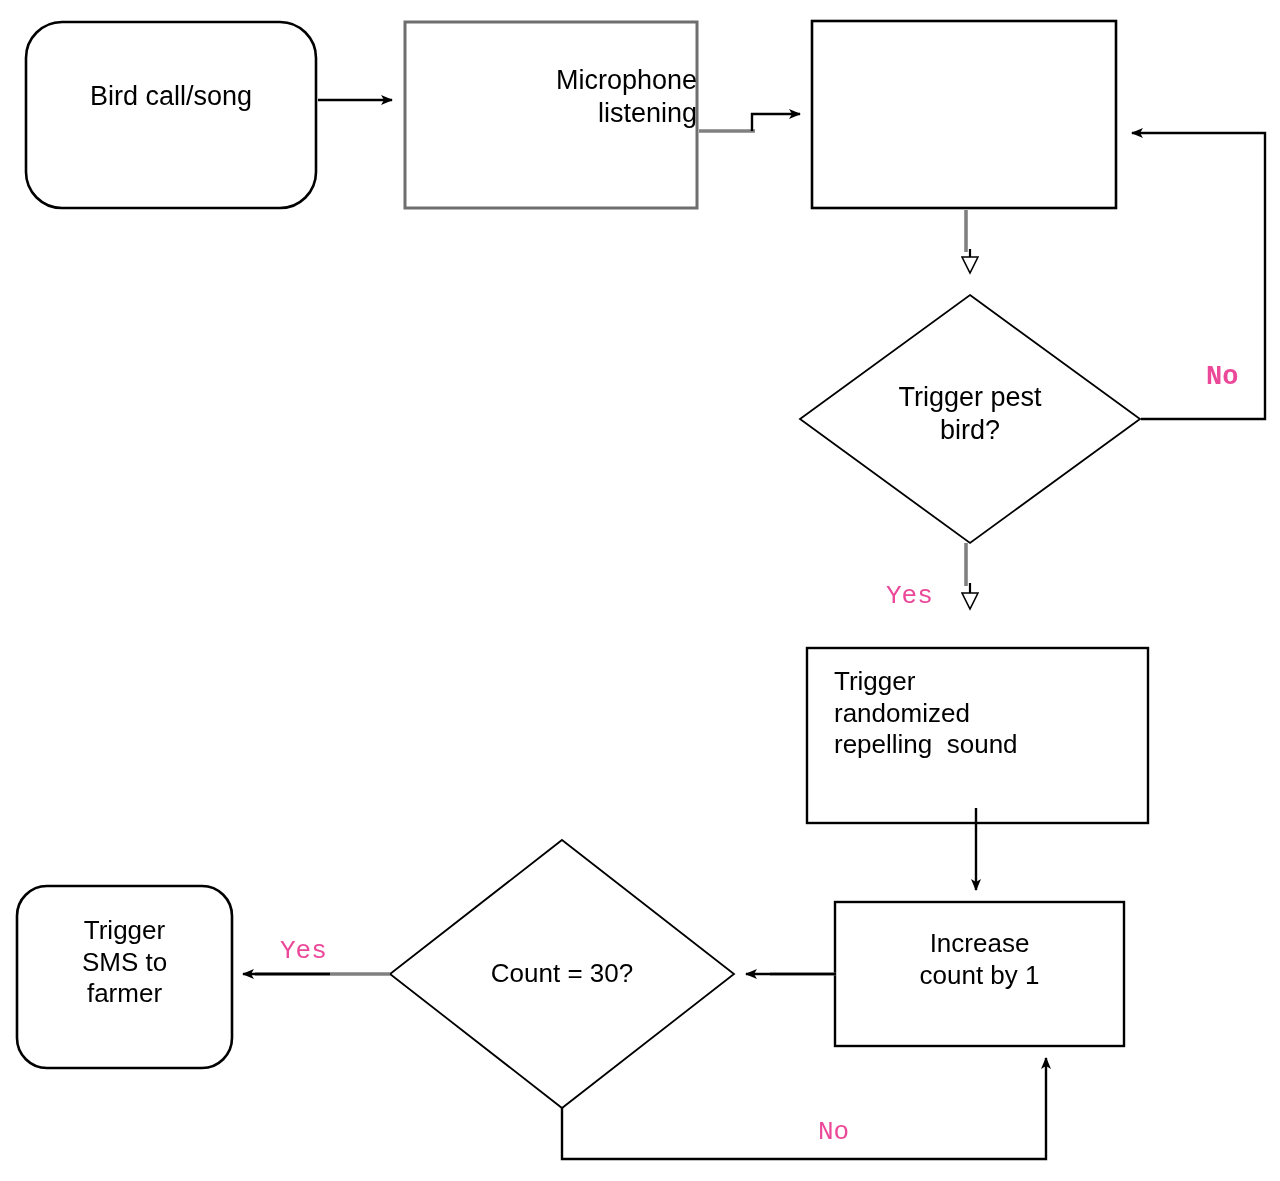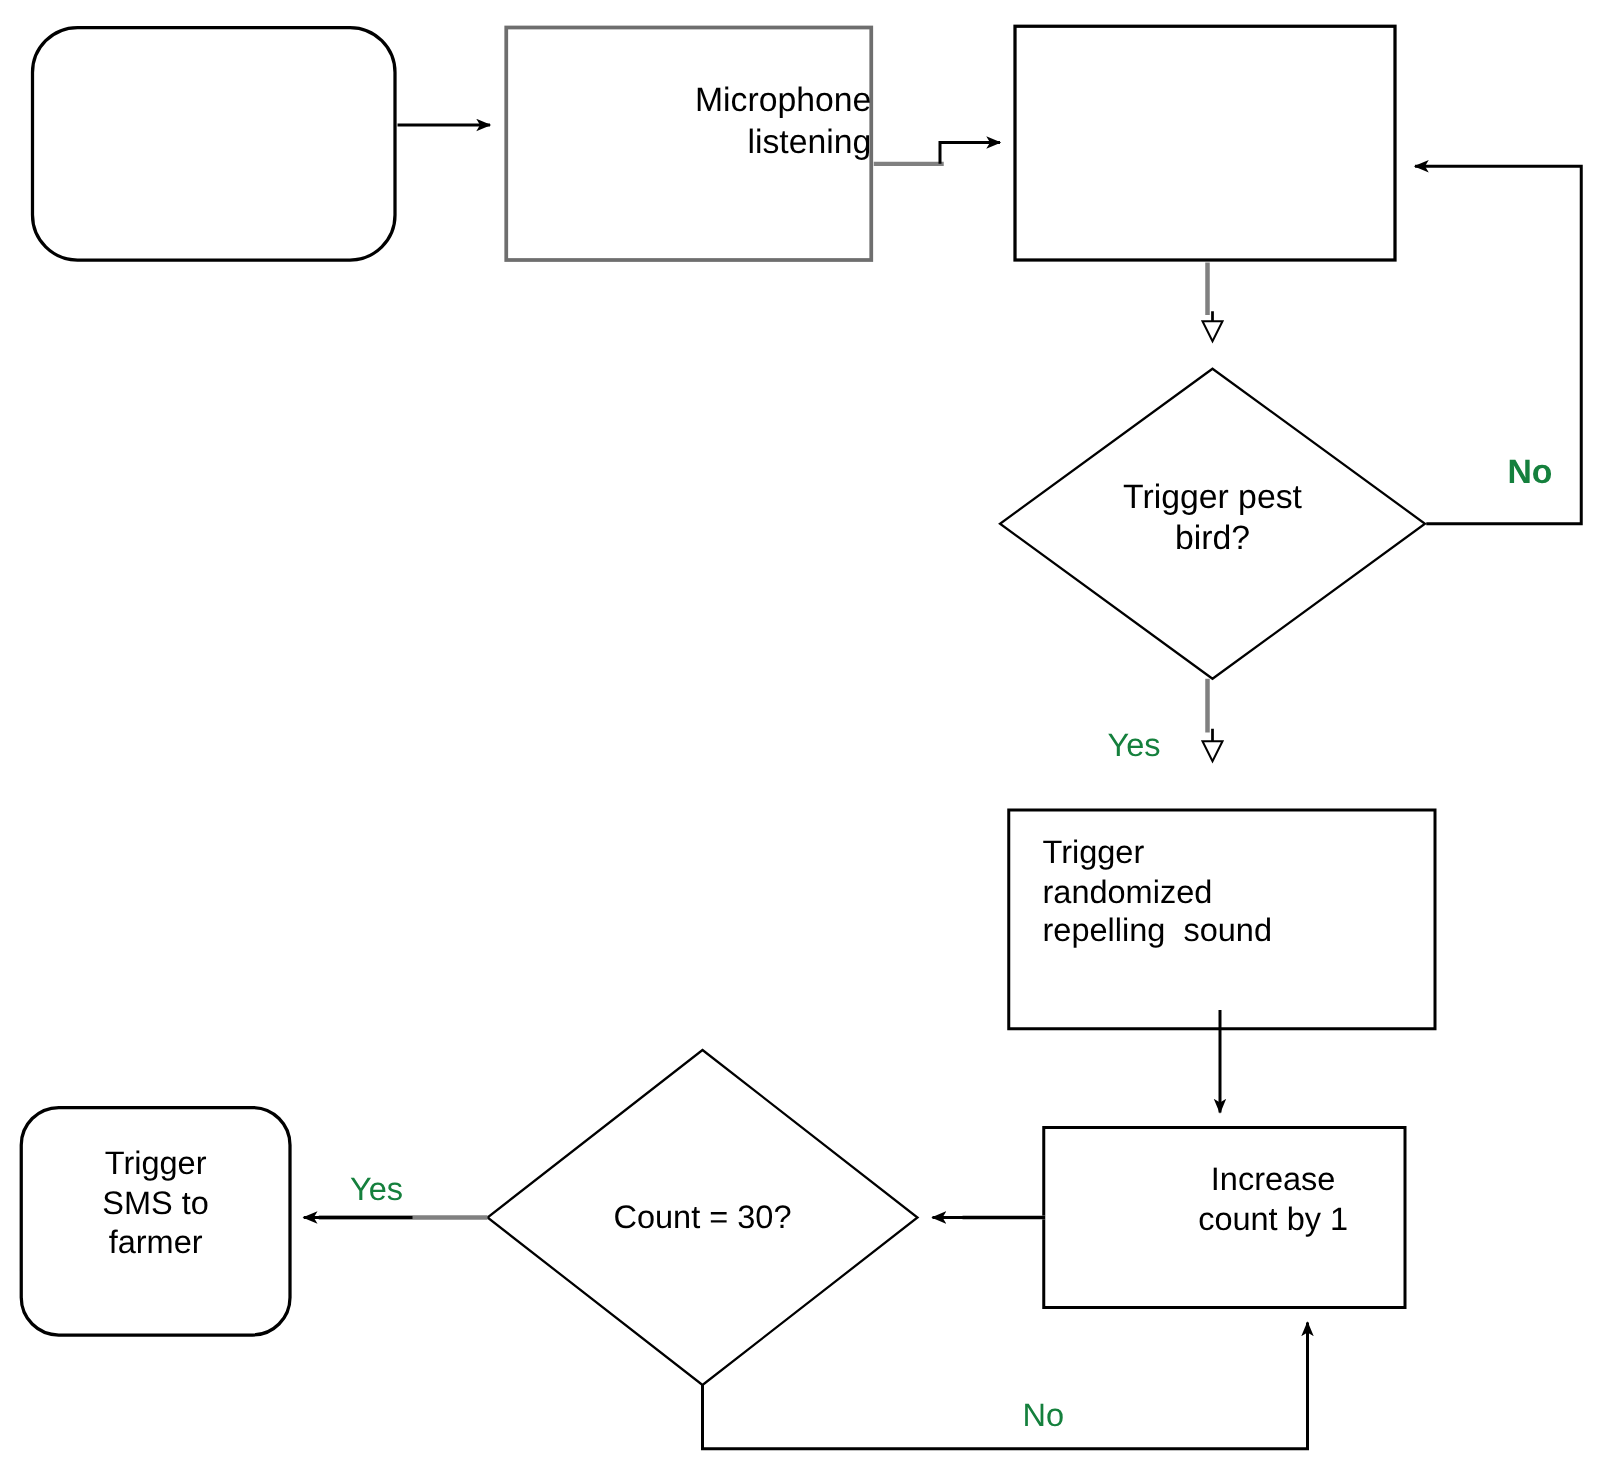--- a/index.html
+++ b/index.html
@@ -28,22 +28,22 @@
   .node-text {
     position: absolute;
     font-family: "Liberation Sans", "DejaVu Sans", sans-serif;
     color: #000000;
     white-space: pre;
     pointer-events: none;
     line-height: 1.22;
   }
   .edge-label {
     position: absolute;
-    font-family: Liberation Sans, sans-serif;
-    color: #15803d;
+    font-family: Liberation Mono, monospace;
+    color: #ec4899;
     white-space: pre;
     pointer-events: none;
   }
   .t-center { text-align: center; }
   .t-left   { text-align: left; }
   .bold     { font-weight: bold; }
 </style>
 </head>
 <body>
 
@@ -116,33 +116,34 @@
     <line x1="836" y1="974" x2="746" y2="974" stroke="#000000" stroke-width="2.4" marker-end="url(#arrow-filled)"></line>
 
      Trigger SMS --&gt;
     <line x1="390" y1="974" x2="255" y2="974" stroke="#808080" stroke-width="3.6"></line>
     <line x1="330" y1="974" x2="243" y2="974" stroke="#000000" stroke-width="2.4" marker-end="url(#arrow-filled)"></line>
 
      back up to Increase count (bottom loop) --&gt;
     <path d="M 562 1108 L 562 1159 L 1046 1159 L 1046 1058" fill="none" stroke="#000000" stroke-width="2.4" marker-end="url(#arrow-filled)"></path>
   </svg>
 
+  <div class="node-text t-center" style="left:26px; top:80px; width:290px; font-size:27px;">Bird call/song</div>
 
   <div class="node-text t-center" style="left:405px; top:64px; width:292px; font-size:27px;text-align:right;">Microphone
 listening</div>
 
 
   <div class="node-text t-center" style="left:800px; top:381px; width:340px; font-size:27px;">Trigger pest
 bird?</div>
 
   <div class="node-text t-left" style="left:834px; top:666px; width:310px; font-size:26px;">Trigger
 randomized
 repelling  sound</div>
 
-  <div class="node-text t-center" style="left:874px; top:928px; width:289px; font-size:26px;">Increase
+  <div class="node-text t-center" style="left:835px; top:928px; width:289px; font-size:26px;">Increase
 count by 1</div>
 
   <div class="node-text t-center" style="left:390px; top:958px; width:344px; font-size:26px;">Count = 30?</div>
 
   <div class="node-text t-center" style="left:17px; top:915px; width:215px; font-size:26px;">Trigger
 SMS to
 farmer</div>
 
   <div class="edge-label bold" style="left:1206px; top:362px; font-size:27px;">No</div>
 

